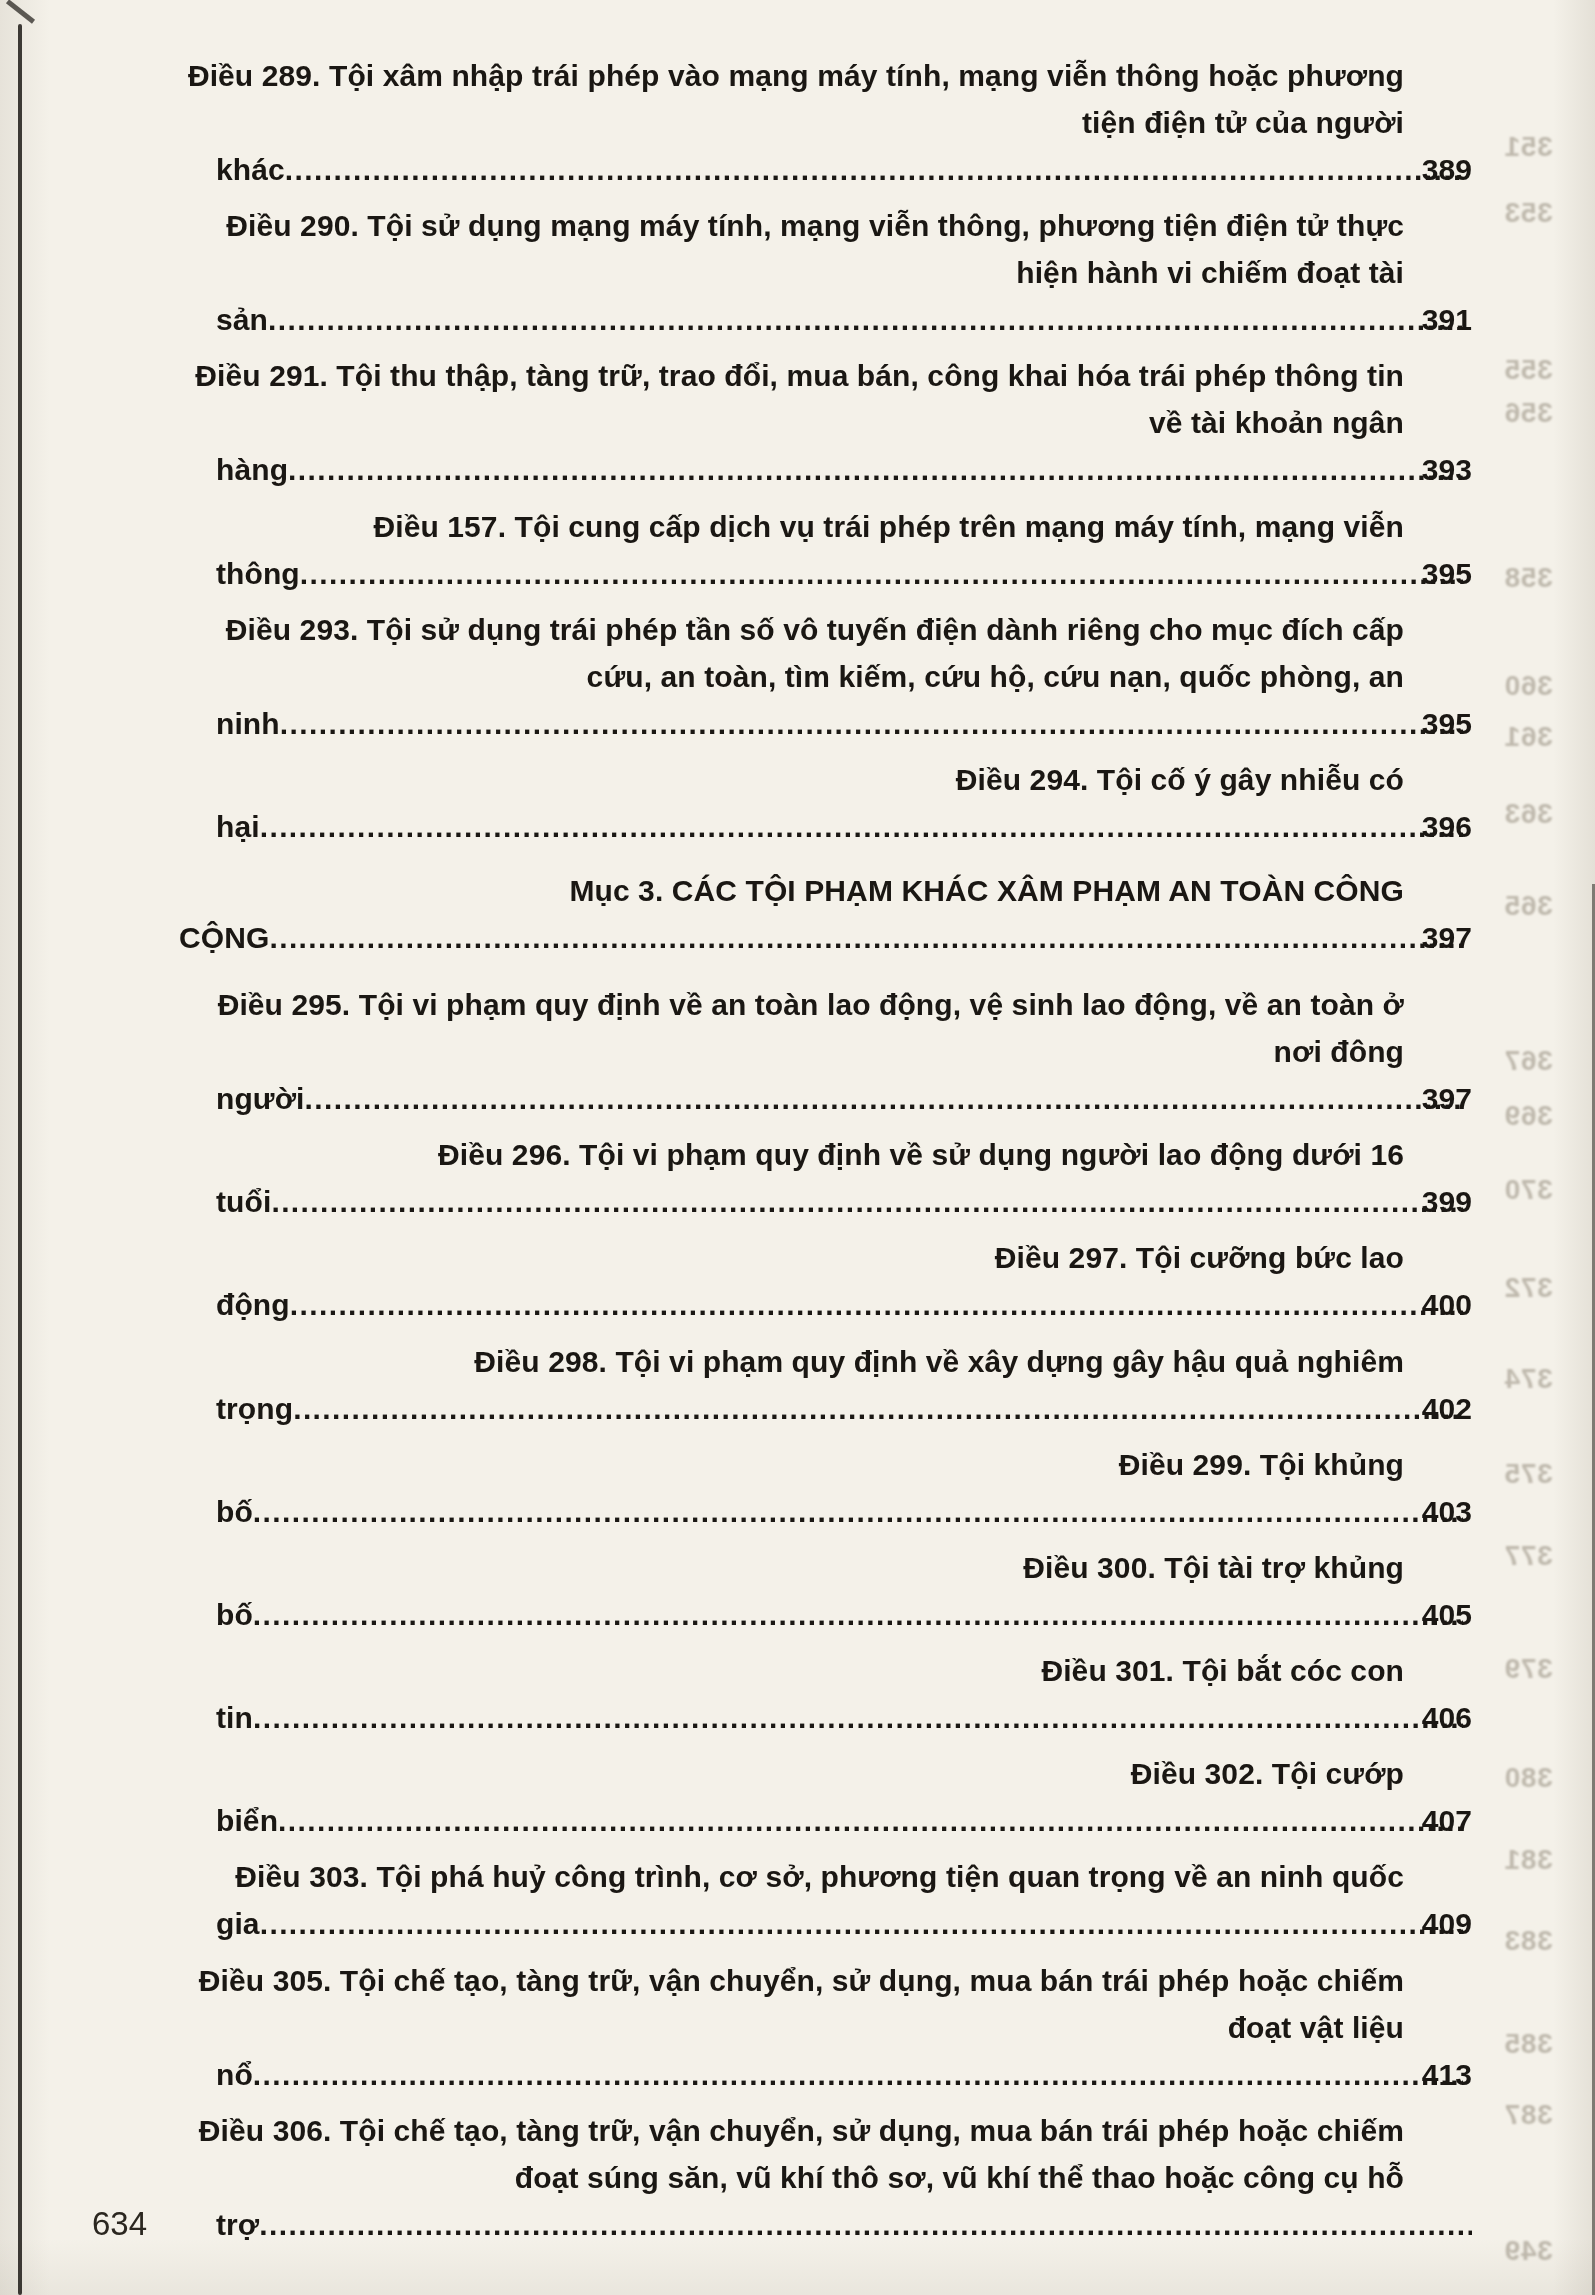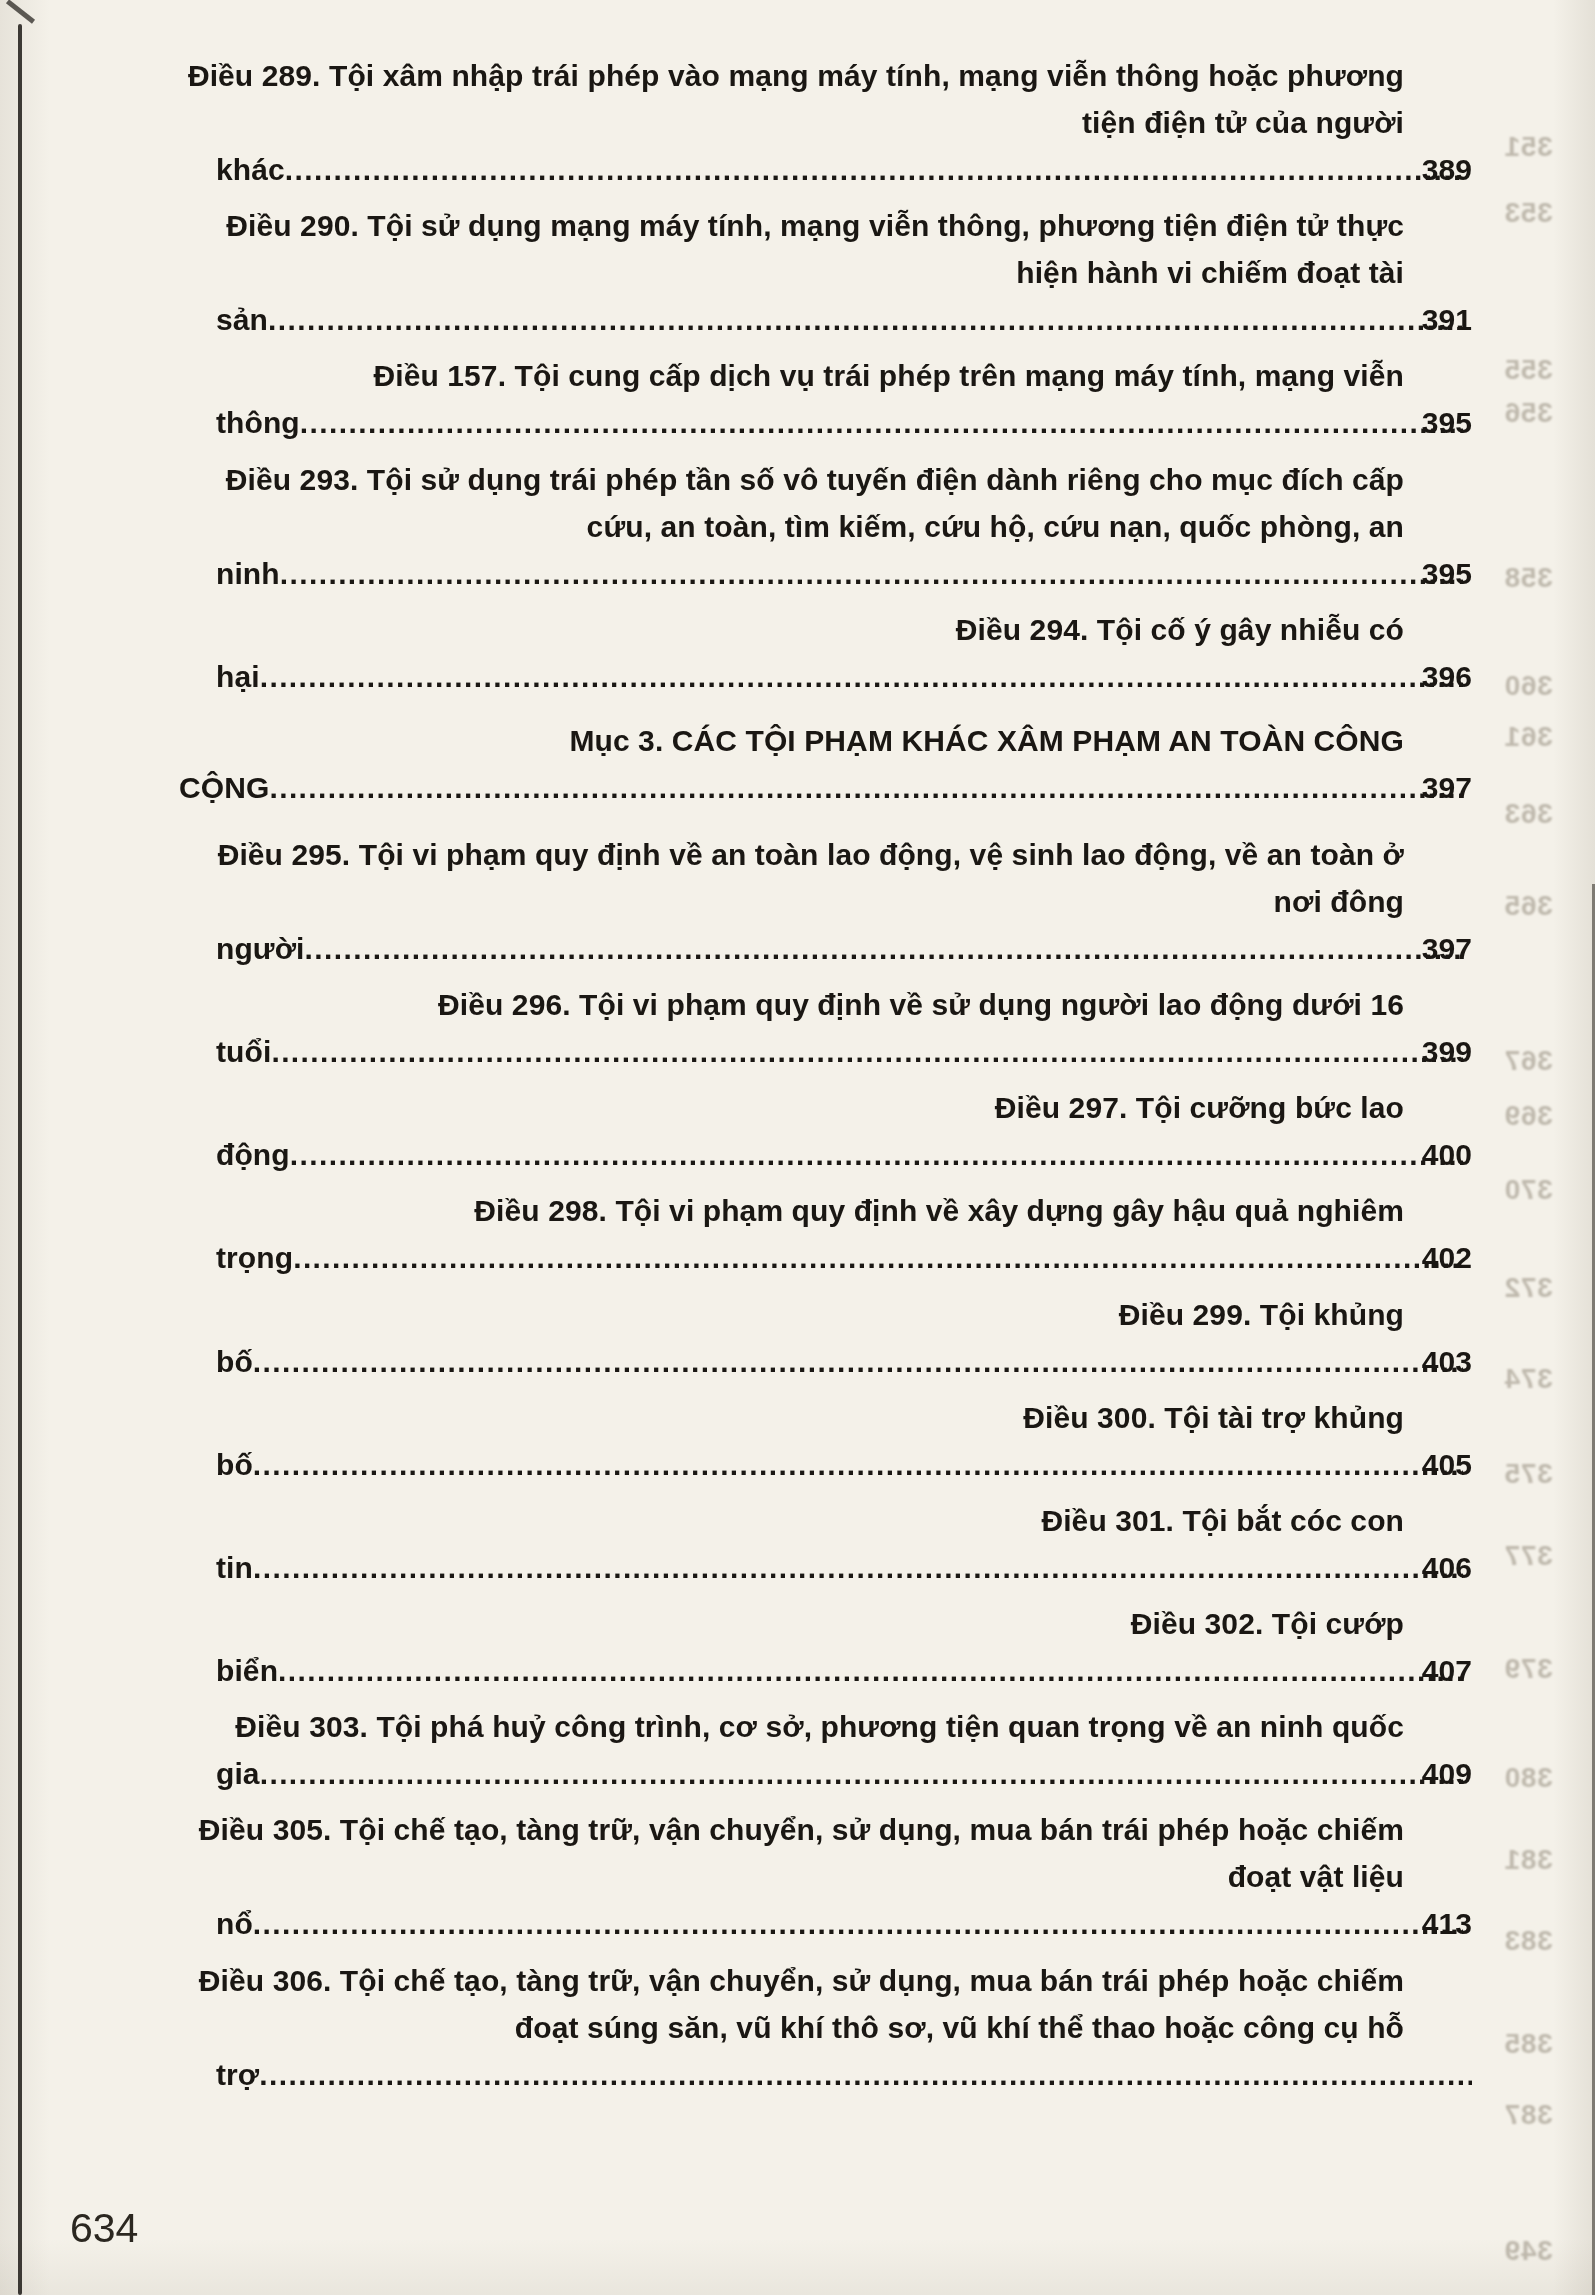--- a/index.html
+++ b/index.html
@@ -77,22 +77,22 @@
     margin-top: 8px;
   }
   .entry.section {
     margin-left: -37px;
     margin-top: 17px;
     margin-bottom: 20px;
   }
 
   .footer-page-number {
     position: absolute;
-    left: 70px; top: 2205px;
-    font-size: 41px;
+    left: 92px; top: 2205px;
+    font-size: 33px;
     font-weight: 400;
     color: #2b2720;
   }
 </style>
 </head>
 <body>
 
 <div class="page">
   <div class="scan-corner-mark"></div>
   <div class="scan-edge-left"></div>
@@ -120,20 +120,21 @@
       <div class="ghost-num" style="top: 1844px;">381</div>
       <div class="ghost-num" style="top: 1925px;">383</div>
       <div class="ghost-num" style="top: 2028px;">385</div>
       <div class="ghost-num" style="top: 2099px;">387</div>
       <div class="ghost-num" style="top: 2235px;">349</div>
     </div>
 
   <div class="toc">
       <div class="entry"><span class="entry-text"><span class="entry-label">Điều 289.</span><span class="entry-title"> Tội xâm nhập trái phép vào mạng máy tính, mạng viễn thông hoặc phương tiện điện tử của người khác</span></span><span class="entry-page">389</span></div>
       <div class="entry"><span class="entry-text"><span class="entry-label">Điều 290.</span><span class="entry-title"> Tội sử dụng mạng máy tính, mạng viễn thông, phương tiện điện tử thực hiện hành vi chiếm đoạt tài sản</span></span><span class="entry-page">391</span></div>
+      <div class="entry"><span class="entry-text"><span class="entry-label">Điều 291.</span><span class="entry-title"> Tội thu thập, tàng trữ, trao đổi, mua bán, công khai hóa trái phép thông tin về tài khoản ngân hàng</span></span><span class="entry-page">393</span></div>
       <div class="entry"><span class="entry-text"><span class="entry-label">Điều 157.</span><span class="entry-title"> Tội cung cấp dịch vụ trái phép trên mạng máy tính, mạng viễn thông</span></span><span class="entry-page">395</span></div>
       <div class="entry"><span class="entry-text"><span class="entry-label">Điều 293.</span><span class="entry-title"> Tội sử dụng trái phép tần số vô tuyến điện dành riêng cho mục đích cấp cứu, an toàn, tìm kiếm, cứu hộ, cứu nạn, quốc phòng, an ninh</span></span><span class="entry-page">395</span></div>
       <div class="entry"><span class="entry-text"><span class="entry-label">Điều 294.</span><span class="entry-title"> Tội cố ý gây nhiễu có hại</span></span><span class="entry-page">396</span></div>
       <div class="entry section"><span class="entry-text"><span class="entry-label">Mục 3.</span><span class="entry-title"> CÁC TỘI PHẠM KHÁC XÂM PHẠM AN TOÀN CÔNG CỘNG</span></span><span class="entry-page">397</span></div>
       <div class="entry"><span class="entry-text"><span class="entry-label">Điều 295.</span><span class="entry-title"> Tội vi phạm quy định về an toàn lao động, vệ sinh lao động, về an toàn ở nơi đông người</span></span><span class="entry-page">397</span></div>
       <div class="entry"><span class="entry-text"><span class="entry-label">Điều 296.</span><span class="entry-title"> Tội vi phạm quy định về sử dụng người lao động dưới 16 tuổi</span></span><span class="entry-page">399</span></div>
       <div class="entry"><span class="entry-text"><span class="entry-label">Điều 297.</span><span class="entry-title"> Tội cưỡng bức lao động</span></span><span class="entry-page">400</span></div>
       <div class="entry"><span class="entry-text"><span class="entry-label">Điều 298.</span><span class="entry-title"> Tội vi phạm quy định về xây dựng gây hậu quả nghiêm trọng</span></span><span class="entry-page">402</span></div>
       <div class="entry"><span class="entry-text"><span class="entry-label">Điều 299.</span><span class="entry-title"> Tội khủng bố</span></span><span class="entry-page">403</span></div>
       <div class="entry"><span class="entry-text"><span class="entry-label">Điều 300.</span><span class="entry-title"> Tội tài trợ khủng bố</span></span><span class="entry-page">405</span></div>

